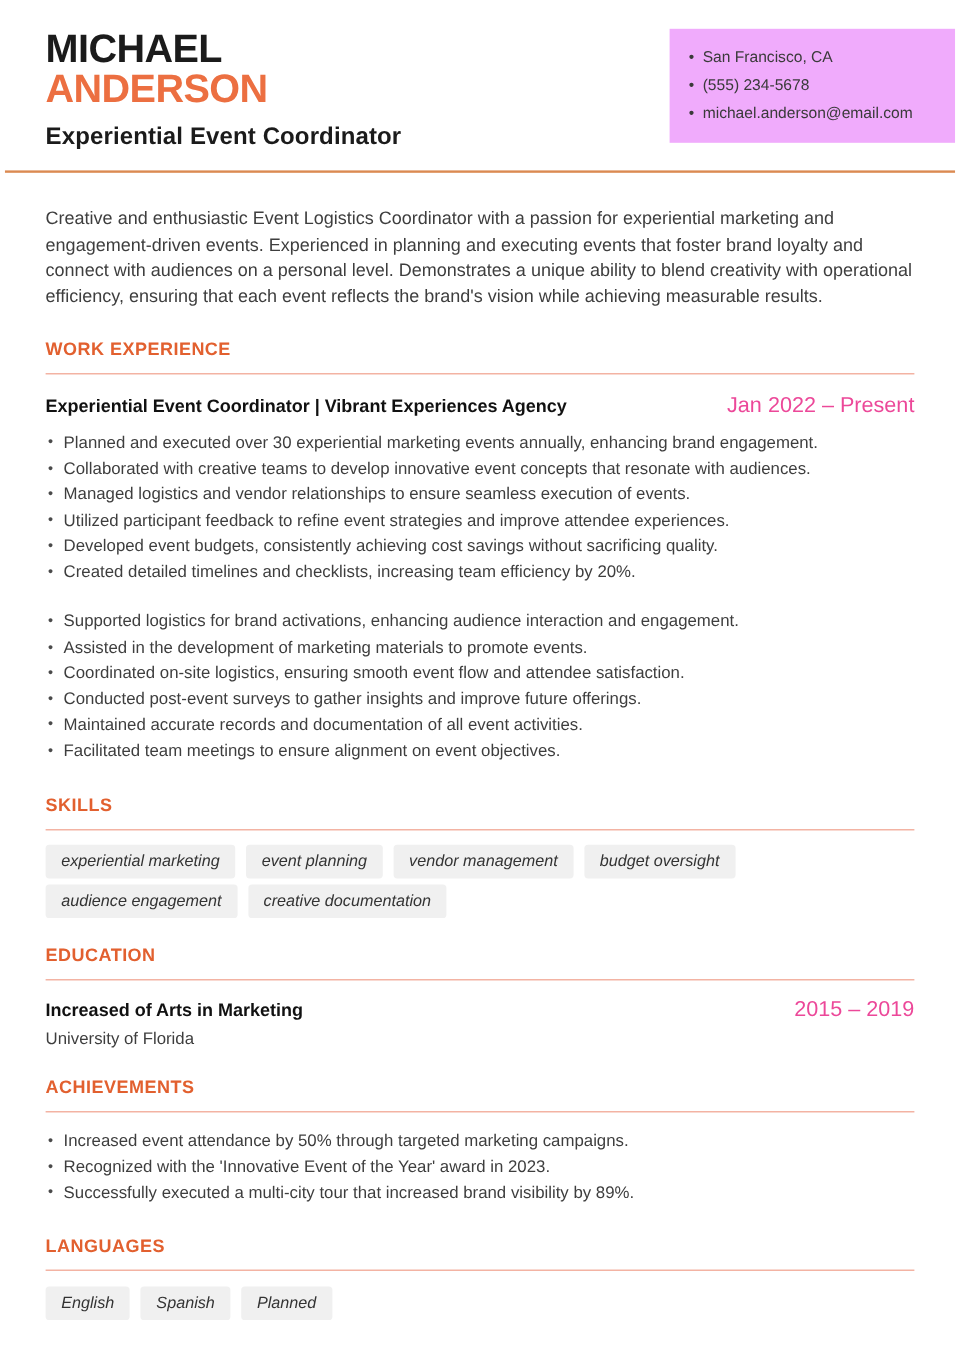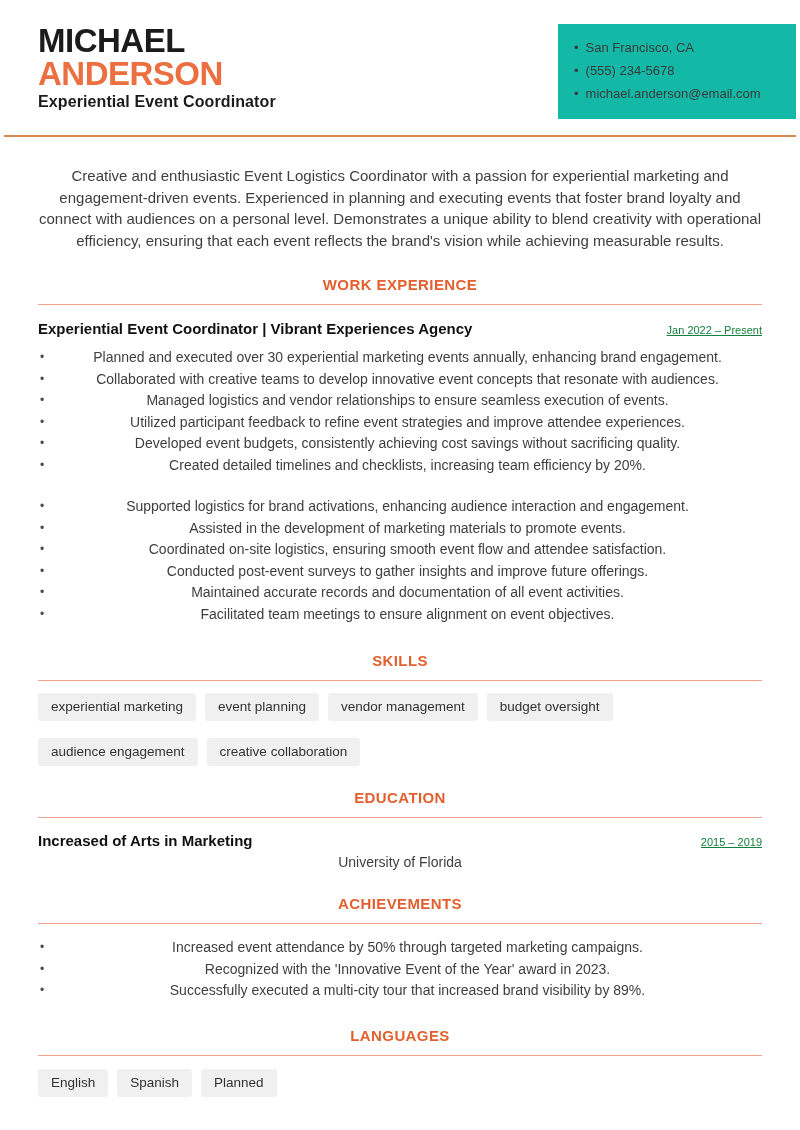--- a/index.html
+++ b/index.html
@@ -8,49 +8,49 @@
   .page {
     width: 792px; height: 1130px; margin: 0 auto; background: #ffffff;
     overflow: hidden; position: relative; padding-top: 24px;
   }
 
   
   .header-inner { display: flex; justify-content: space-between; align-items: flex-start; padding-left: 34px; }
   .name { font-size: 33px; line-height: 33px; font-weight: 800; letter-spacing: -0.5px; }
   .name .first { display: block; color: #1b1b1b; }
   .name .last  { display: block; color: #EC6F41; }
-  .headline { margin-top: 3px; font-size: 16px; font-weight: 700; color: #1b1b1b; letter-spacing: 0.1px; }
+  .headline { margin-top: 13px; font-size: 20px; font-weight: 700; color: #1b1b1b; letter-spacing: 0.1px; }
 
-  .contact-card { background: #14b8a6; width: 238px; padding: 15px 18px 11px 16px; }
+  .contact-card { background: #f0abfc; width: 238px; padding: 15px 18px 11px 16px; }
   .contact-card .contact-item { font-size: 13px; color: #3a3a3a; line-height: 17px; margin-bottom: 6px; white-space: nowrap; }
   .contact-card .contact-item::before { content: "•"; color: #3a3a3a; margin-right: 7px; }
 
   .top-rule { margin-top: 16px; height: 2px; background: #DB8A52; width: 100%; }
 
   
-  .main { padding: 0 34px; text-align: center; }
+  .main { padding: 0 34px; }
   .summary { margin-top: 28px; font-size: 15px; line-height: 21.5px; color: #3e3e3e; }
 
   .section { margin-top: 26px; }
   .section-title { font-size: 15px; font-weight: 700; color: #E2602F; letter-spacing: 0.4px; line-height: 16px; }
   .section-rule { margin-top: 11px; height: 1px; background: #F0A18D; width: 100%; }
 
   
   .job { margin-top: 15px; }
   .job + .job { margin-top: 20px; }
   .row { display: flex; justify-content: space-between; align-items: baseline; }
   .job-title { font-size: 15px; font-weight: 700; color: #111111; }
-  .job-dates, .edu-dates { font-size: 11px; color: #15803d; white-space: nowrap; text-decoration: underline; }
+  .job-dates, .edu-dates { font-size: 18px; color: #ec4899; white-space: nowrap; }
 
   ul.bullets { margin-top: 10px; list-style: none; }
   ul.bullets li { position: relative; padding-left: 15px; font-size: 14px; color: #3e3e3e; line-height: 21.5px; }
   ul.bullets li::before { content: "•"; position: absolute; left: 2px; top: 0; color: #4a4a4a; font-size: 12px; line-height: 21.5px; }
 
   
-  .tags { margin-top: 12px; display: flex; flex-wrap: wrap; gap: 17px 9px; }
+  .tags { margin-top: 12px; display: flex; flex-wrap: wrap; gap: 5px 9px; font-style: italic; }
   .tag { background: #F0F0F0; color: #333333; font-size: 13.5px; line-height: 14px; padding: 7px 13px; border-radius: 3px; white-space: nowrap; }
 
   
   .edu-head { margin-top: 14px; }
   .edu-degree { font-size: 15px; font-weight: 700; color: #111111; }
   .edu-school { margin-top: 5px; font-size: 14px; color: #3e3e3e; }
 </style>
 </head>
 <body>
 
@@ -111,21 +111,21 @@
 
     <section class="section" style="margin-top:28px">
       <h2 class="section-title">SKILLS</h2>
       <div class="section-rule"></div>
       <div class="tags">
           <span class="tag">experiential marketing</span>
           <span class="tag">event planning</span>
           <span class="tag">vendor management</span>
           <span class="tag">budget oversight</span>
           <span class="tag">audience engagement</span>
-          <span class="tag">creative collaboration</span>
+          <span class="tag">creative documentation</span>
         </div>
     </section>
 
     <section class="section" style="margin-top:24px">
       <h2 class="section-title">EDUCATION</h2>
       <div class="section-rule"></div>
       <div class="edu-head">
         <div class="row">
           <div class="edu-degree">Increased of Arts in Marketing</div>
           <div class="edu-dates">2015 – 2019</div>

